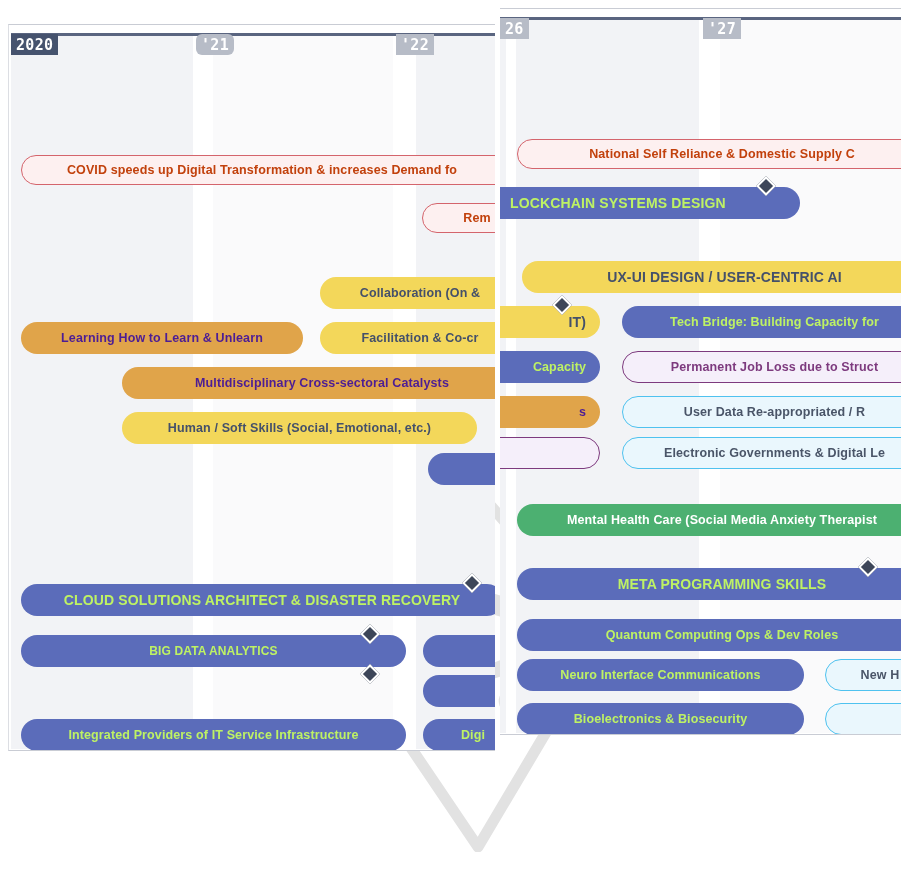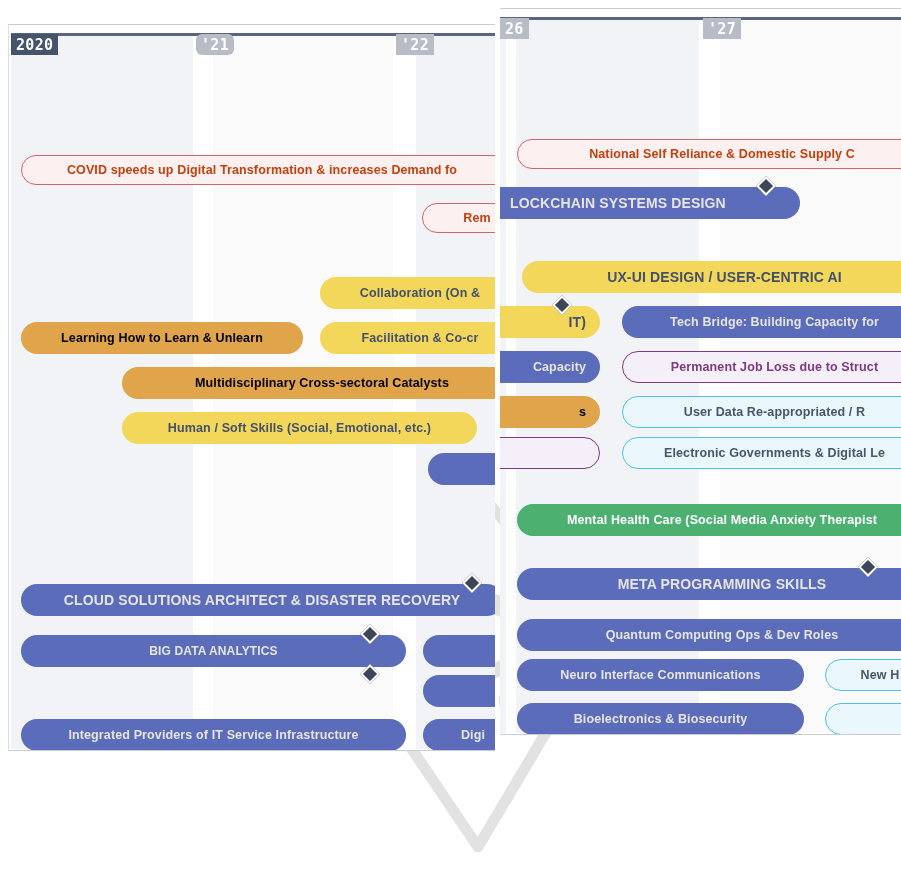--- a/index.html
+++ b/index.html
@@ -113,24 +113,24 @@
     white-space: nowrap;
     padding: 0 14px;
     z-index: 3;
   }
   .bar.tall { height: 32px; }
 
   
   .s-red      { background:#fdf0f0; border:1.5px solid #d4646c; color:#c2410c; }
   .s-purple   { background:#f5effa; border:1.5px solid #7d3a7e; color:#7d3a7e; }
   .s-cyan     { background:#eaf7fd; border:1.5px solid #4fc2ef; color:#4a5568; }
-  .s-orange   { background:#e0a44a; color:#000000; }
+  .s-orange   { background:#e0a44a; color:#4c1d95; }
   .s-yellow   { background:#f3d75a; color:#44506a; }
   .s-green    { background:#4cb071; color:#ffffff; }
-  .s-blue     { background:#5b6cba; color:#e5e5e5;text-align:center; }
+  .s-blue     { background:#5b6cba; color:#bef264;text-align:center; }
 
   .diamond {
     position: absolute;
     width: 14px; height: 14px;
     background: #3d4659;
     border: 2.5px solid #ffffff;
     transform: rotate(45deg);
     z-index: 6;
   }
 </style>

